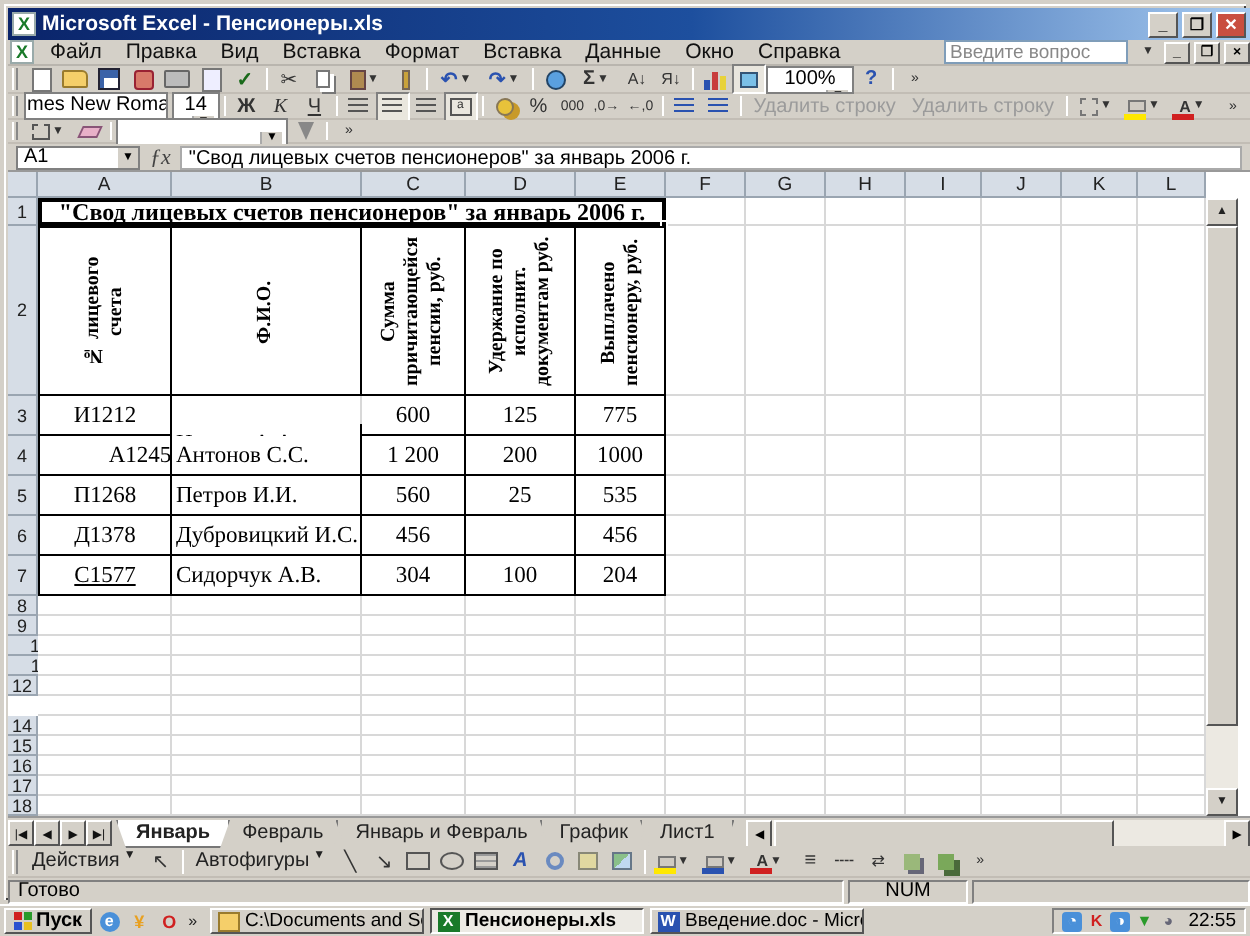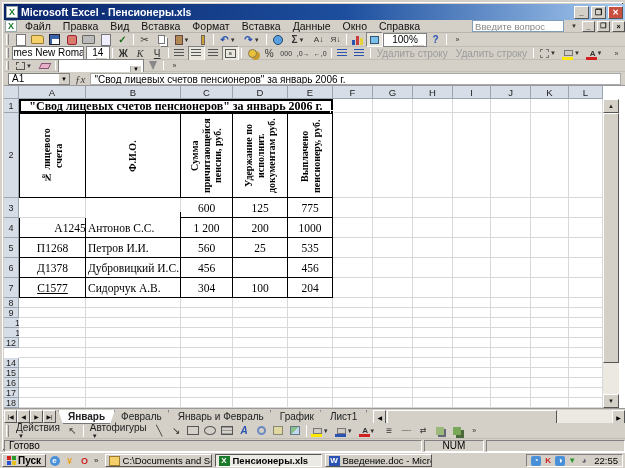--- a/index.html
+++ b/index.html
@@ -112,21 +112,21 @@
               margin-left:-4px; white-space:nowrap; color:#222; }
   .sheettab.active { background:#fff; font-weight:bold; z-index:2; }
   .hscroll { flex:1; position:relative; background:#ece9e2; margin-top:1px; height:14px; margin-left:6px; }
   .hbtn { position:absolute; top:0; width:13px; height:14px; background:#d4d0c8; border:1px solid;
           border-color:#fff #555 #555 #fff; display:flex; align-items:center; justify-content:center; font-size:6px; }
   .hthumb { position:absolute; top:0; left:14px; width:170px; height:14px; background:#d4d0c8;
             border:1px solid; border-color:#fff #555 #555 #fff; }
 
   
   .drawbar { top:421px; width:621px; height:16px; }
-  .tbtn { display:inline-flex; align-items:flex-start; font-size:10px; color:#222; padding:0 4px; white-space:nowrap;flex-direction:column; }
+  .tbtn { display:inline-flex; align-items:flex-start; font-size:10px; color:#222; padding:0 4px; white-space:nowrap; }
   .shp { width:12px; height:9px; border:1px solid #555; display:inline-block; }
   .shp.oval { border-radius:50%; }
 
   
   .statusbar { position:absolute; left:2px; top:437px; width:621px; height:13px; background:#d4d0c8;
                display:flex; align-items:center; font-size:10px; }
   .stleft { flex:none; width:418px; height:12px; border:1px solid; border-color:#808080 #fff #fff #808080;
             padding:0 4px; line-height:10px; }
   .stpanel { height:12px; border:1px solid; border-color:#808080 #fff #fff #808080; margin-left:2px;
              display:flex; align-items:center; justify-content:center; }
@@ -428,20 +428,21 @@
           </div>
           <div class="tcell vh c" style="left: 162px; top: 14px; width: 52px; height: 85px;">
             <span>Сумма причитающейся пенсии, руб.</span>
           </div>
           <div class="tcell vh c" style="left: 214px; top: 14px; width: 55px; height: 85px;">
             <span>Удержание по исполнит. документам руб.</span>
           </div>
           <div class="tcell vh c" style="left: 269px; top: 14px; width: 45px; height: 85px;">
             <span>Выплачено пенсионеру, руб.</span>
           </div>
+          <div class="tcell c first" style="left: 0px; top: 99px; width: 67px; height: 20px;">И1212</div>
           <div class="tcell l" style="left: 67px; top: 113px; width: 95px; height: 20px; text-decoration: underline;">Иванов А.А.</div>
           <div class="tcell c" style="left: 162px; top: 99px; width: 52px; height: 20px;">600</div>
           <div class="tcell c" style="left: 214px; top: 99px; width: 55px; height: 20px;">125</div>
           <div class="tcell c" style="left: 269px; top: 99px; width: 45px; height: 20px;">775</div>
           <div class="tcell c first" style="left: 0px; top: 119px; width: 67px; height: 20px; padding-left: 35px;">А1245</div>
           <div class="tcell l" style="left: 67px; top: 119px; width: 95px; height: 20px;">Антонов С.С.</div>
           <div class="tcell c" style="left: 162px; top: 119px; width: 52px; height: 20px;">1 200</div>
           <div class="tcell c" style="left: 214px; top: 119px; width: 55px; height: 20px;">200</div>
           <div class="tcell c" style="left: 269px; top: 119px; width: 45px; height: 20px;">1000</div>
           <div class="tcell c first" style="left: 0px; top: 139px; width: 67px; height: 20px;">П1268</div>

